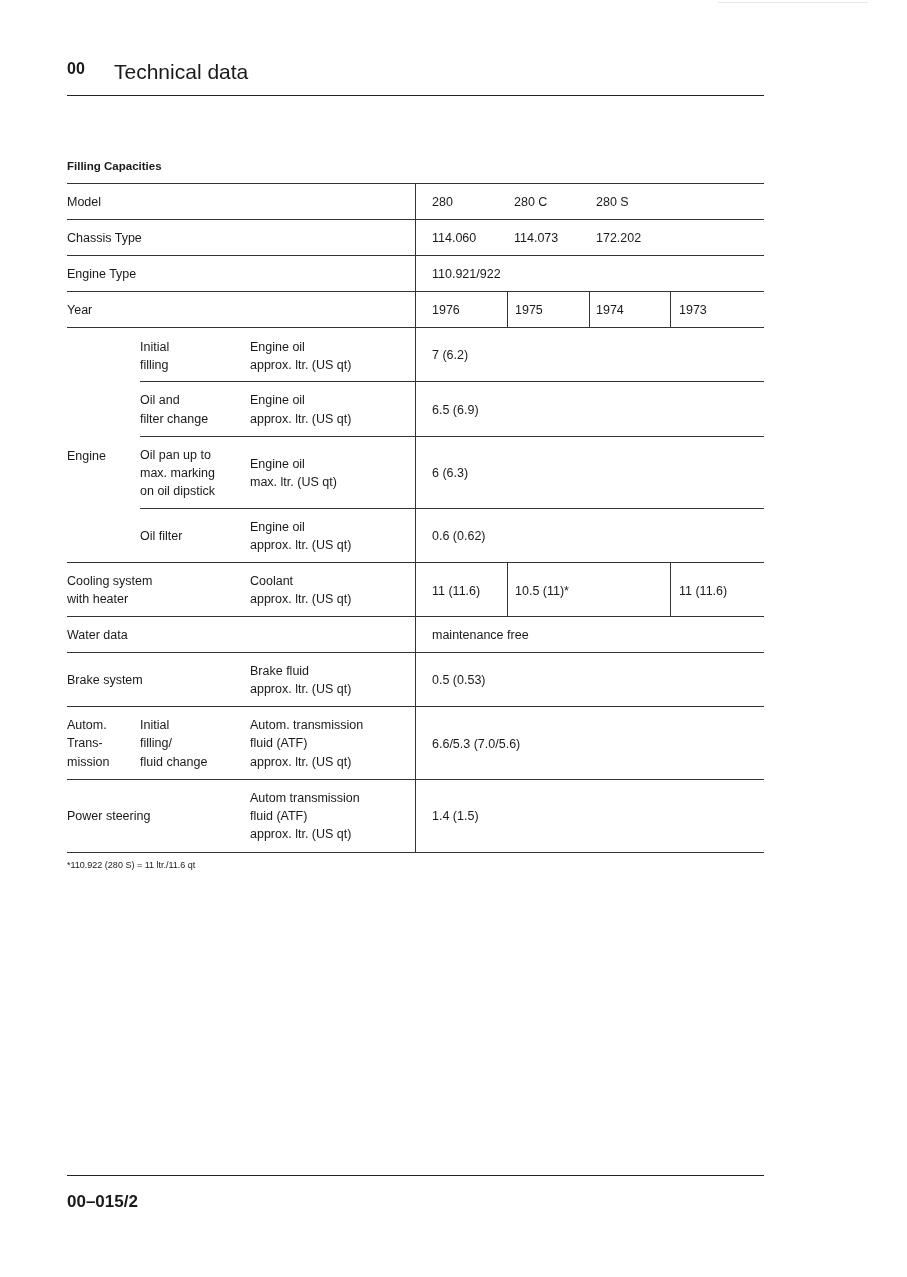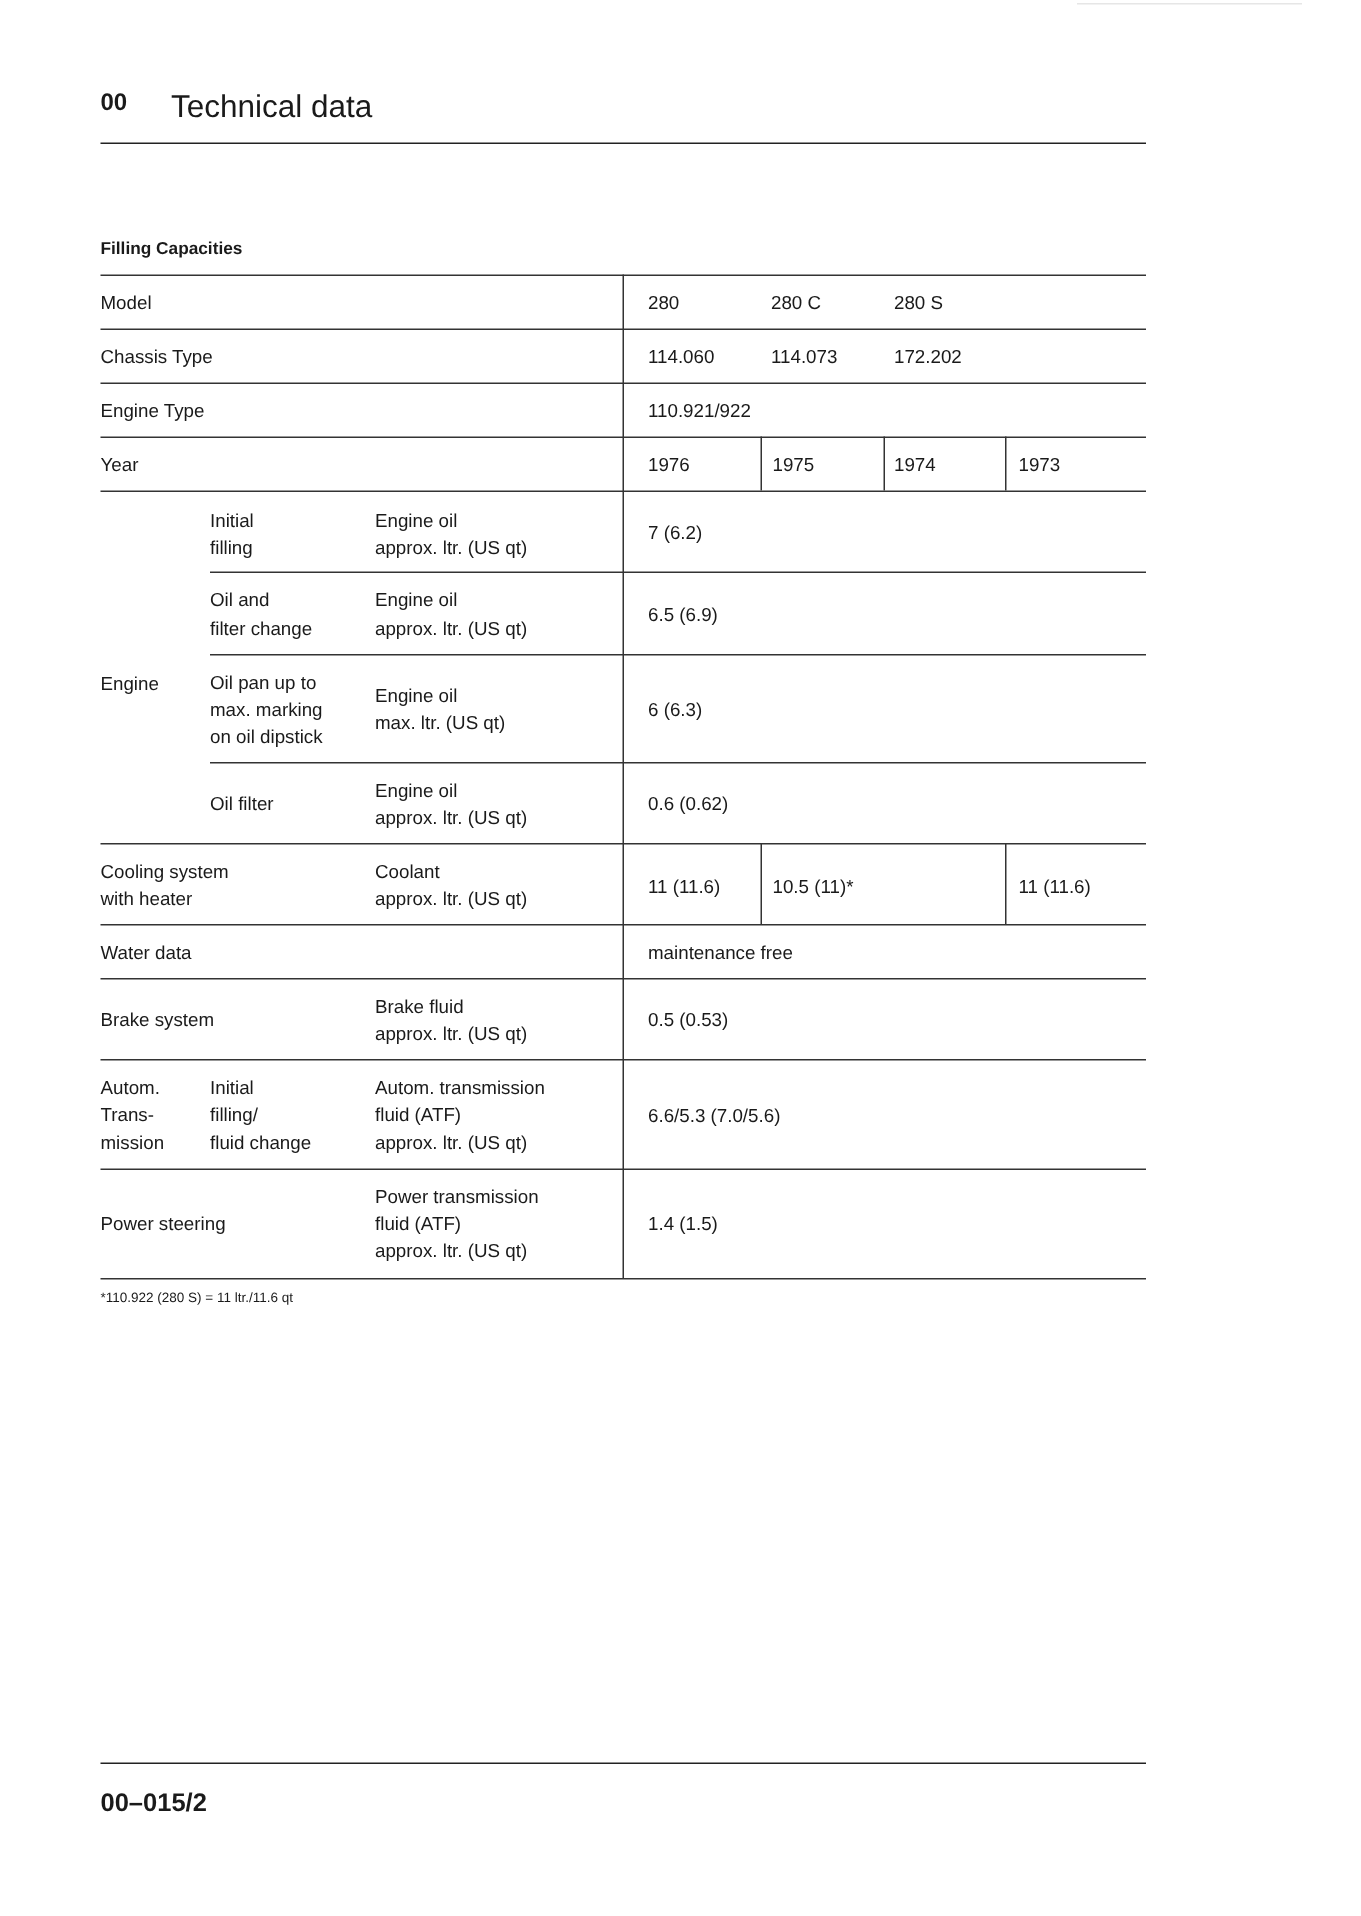--- a/index.html
+++ b/index.html
@@ -120,21 +120,21 @@
   <div class="cell" style="left:67px;top:753px">mission</div>
   <div class="cell" style="left:140px;top:716px">Initial</div>
   <div class="cell" style="left:140px;top:734px">filling/</div>
   <div class="cell" style="left:140px;top:753px">fluid change</div>
   <div class="cell" style="left:250px;top:716px">Autom. transmission</div>
   <div class="cell" style="left:250px;top:734px">fluid (ATF)</div>
   <div class="cell" style="left:250px;top:753px">approx. ltr. (US qt)</div>
   <div class="cell" style="left:432px;top:735px">6.6/5.3 (7.0/5.6)</div>
 
   <div class="cell" style="left:67px;top:807px">Power steering</div>
-  <div class="cell" style="left:250px;top:789px">Power transmission</div>
+  <div class="cell" style="left:250px;top:789px">Autom transmission</div>
   <div class="cell" style="left:250px;top:807px">fluid (ATF)</div>
   <div class="cell" style="left:250px;top:825px">approx. ltr. (US qt)</div>
   <div class="cell" style="left:432px;top:807px">1.4 (1.5)</div>
 </div>
 
 <div class="abs foot">*110.922 (280 S) = 11 ltr./11.6 qt</div>
 
 <div class="abs rule" style="top:1175px"></div>
 <div class="abs pagenum">00–015/2</div>
 

